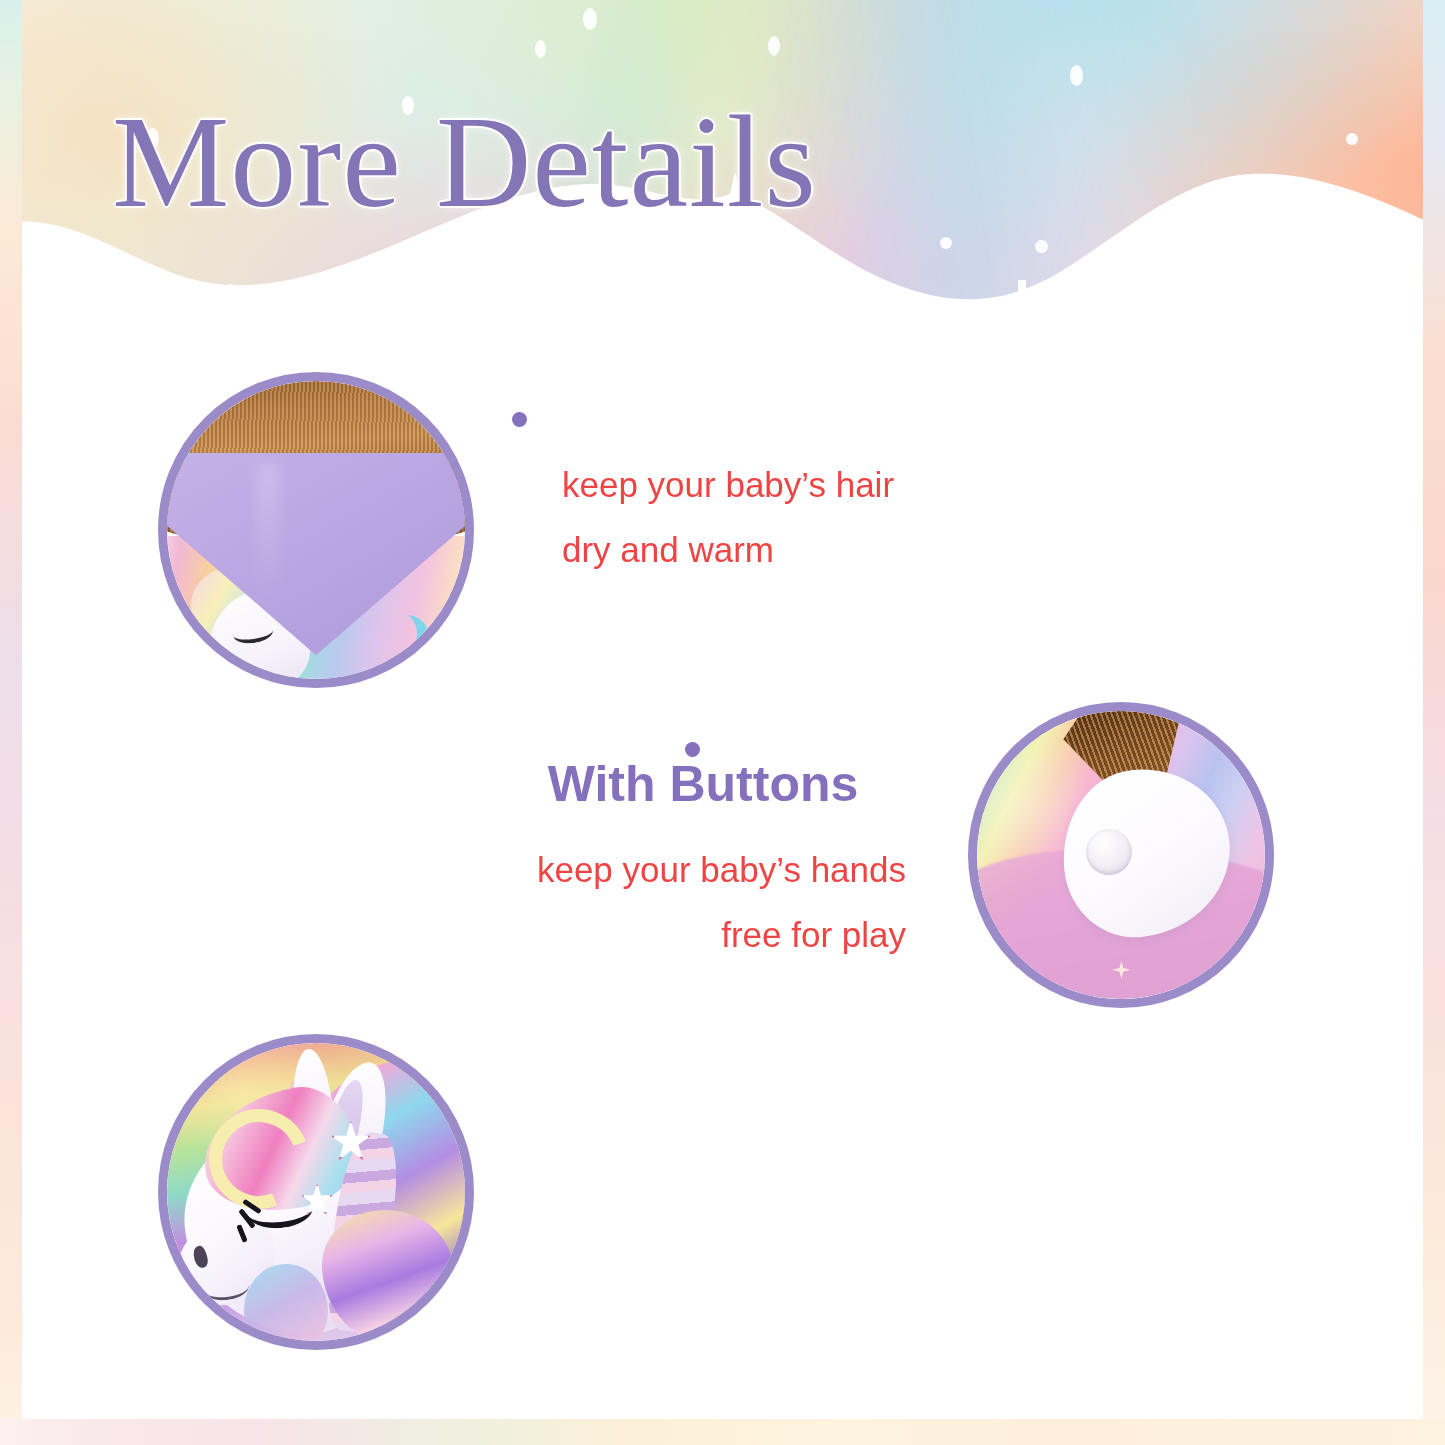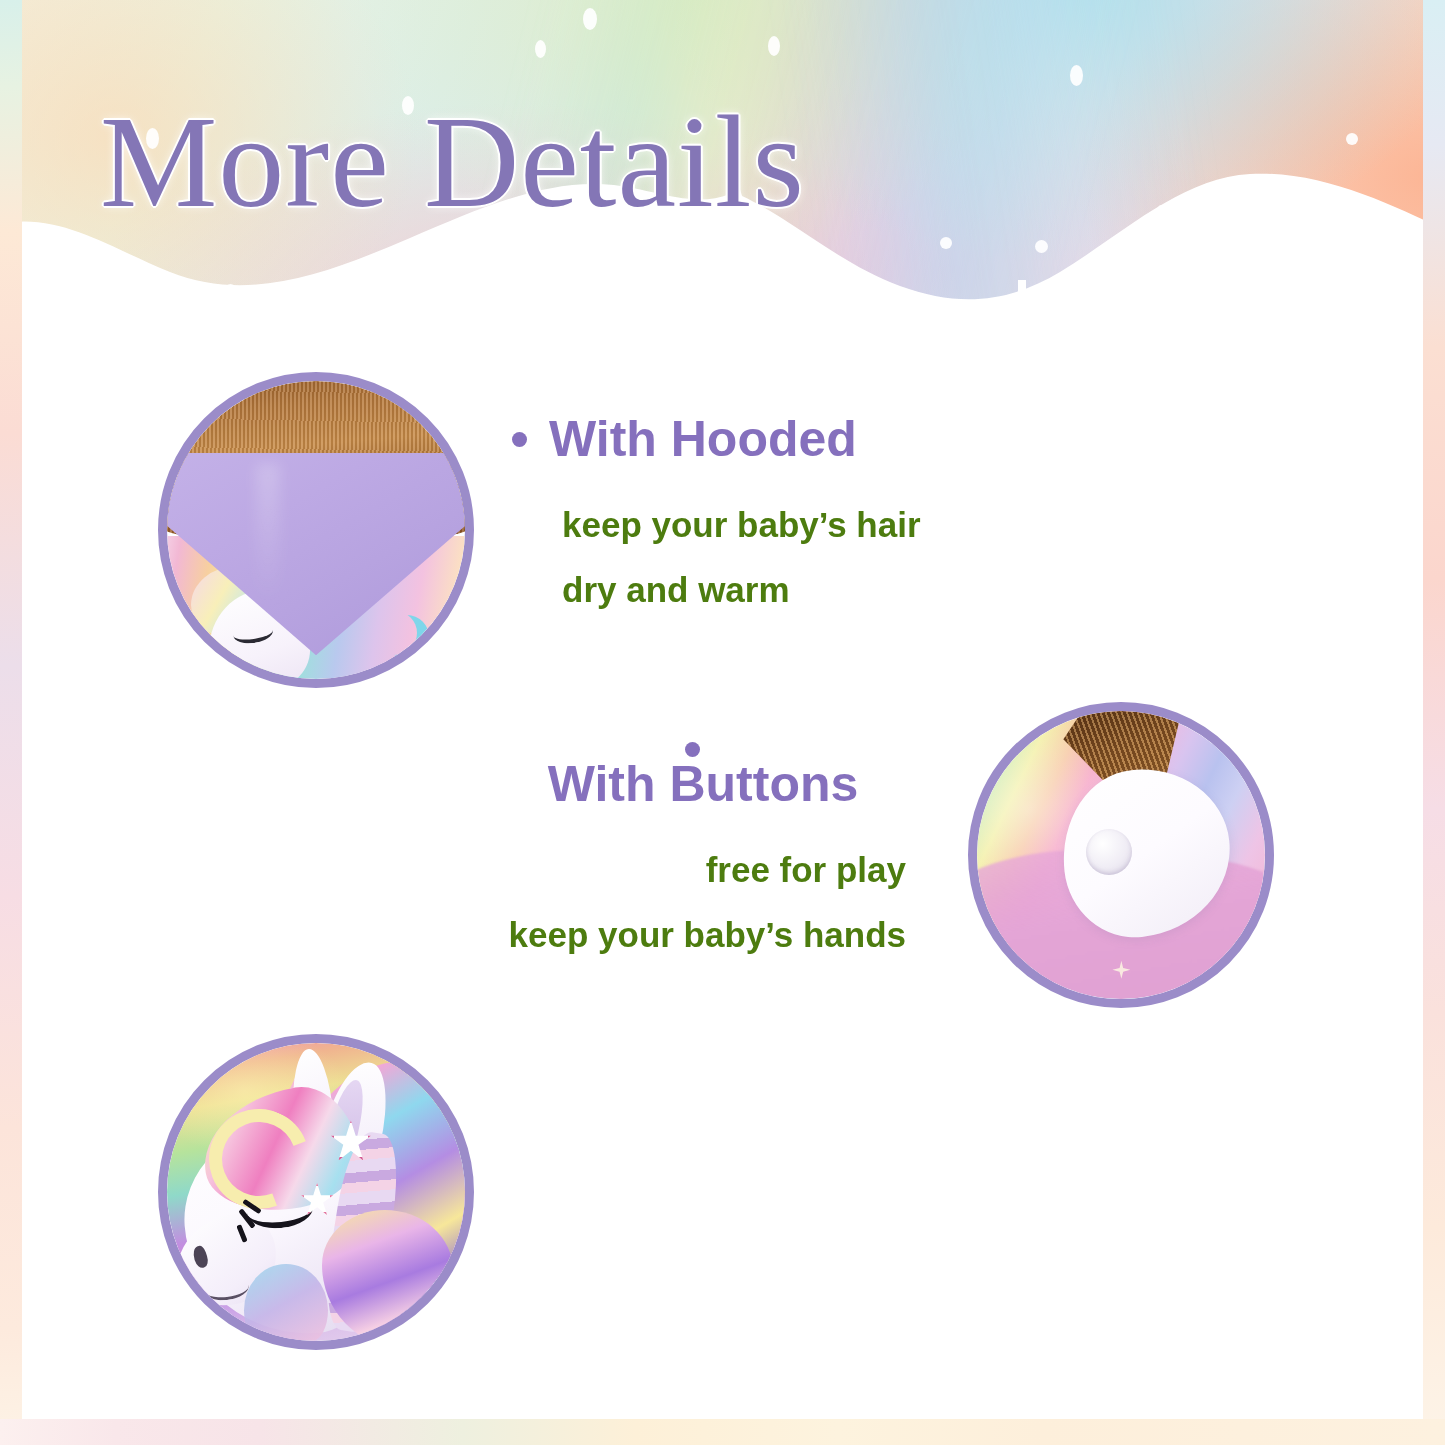--- a/index.html
+++ b/index.html
@@ -120,21 +120,21 @@
     left: 0; top: 300px;
     width: 1445px;
     height: 1145px;
     background: #ffffff;
     z-index: 4;
   }
 
   
   .title {
     position: absolute;
-    left: 100px;
+    left: 112px;
     top: 96px;
     z-index: 10;
     font-family: "Liberation Serif", "DejaVu Serif", serif;
     font-size: 132px;
     line-height: 1;
     font-weight: 400;
     color: #8476b6;
     letter-spacing: 1px;
     text-shadow:
       2px 0 0 #ffffff, -2px 0 0 #ffffff, 0 2px 0 #ffffff, 0 -2px 0 #ffffff,
@@ -175,22 +175,22 @@
     height: 15px;
     border-radius: 50%;
     background: #8570bd;
     margin-right: 22px;
     flex: 0 0 auto;
   }
   .feature-desc {
     margin-top: 26px;
     font-size: 35px;
     line-height: 1.85;
-    color: #4d7c0f;
-    font-weight: 700;
+    color: #ef4444;
+    font-weight: 400;
   }
   .desc-line { white-space: nowrap; }
 
   .align-left   { text-align: left; }
   .align-right  { text-align: right; }
 
   
   #row1-circle { left: 158px;  top: 372px;  width: 316px; height: 316px; }
   #row1-text   { left: 512px;  top: 412px;  width: 520px; }
   #row1-text .feature-desc { padding-left: 50px; }
@@ -543,21 +543,20 @@
       <div class="p1-moon"></div>
       <div class="p1-hair"></div>
       <div class="p1-hood"></div>
       <div class="p1-hood-fold"></div>
     </div>
   </div>
 
   <div class="feature-text align-left" id="row1-text">
     <div class="feature-heading">
       <span class="bullet-dot"></span>
-      <span>With Hooded</span>
     </div>
     <div class="feature-desc">
       <div class="desc-line">keep your baby’s hair</div>
       <div class="desc-line">dry and warm</div>
     </div>
   </div>
 
   <div class="photo-circle" id="row2-circle">
     <div class="photo-inner">
       <div class="p2-fabric"></div>
@@ -568,22 +567,22 @@
       <div class="p2-star"></div>
     </div>
   </div>
 
   <div class="feature-text align-right" id="row2-text">
     <div class="feature-heading">
       <span class="bullet-dot"></span>
       <span>With Buttons</span>
     </div>
     <div class="feature-desc">
+      <div class="desc-line">keep your baby’s hands</div>
       <div class="desc-line">free for play</div>
-      <div class="desc-line">keep your baby’s hands</div>
     </div>
   </div>
 
   <div class="photo-circle" id="row3-circle">
     <div class="photo-inner">
       <div class="p3-bg"></div>
       <div class="p3-bg-glow"></div>
       <div class="p3-mane-back"></div>
       <div class="p3-horn"></div>
       <div class="p3-ear1"></div>

